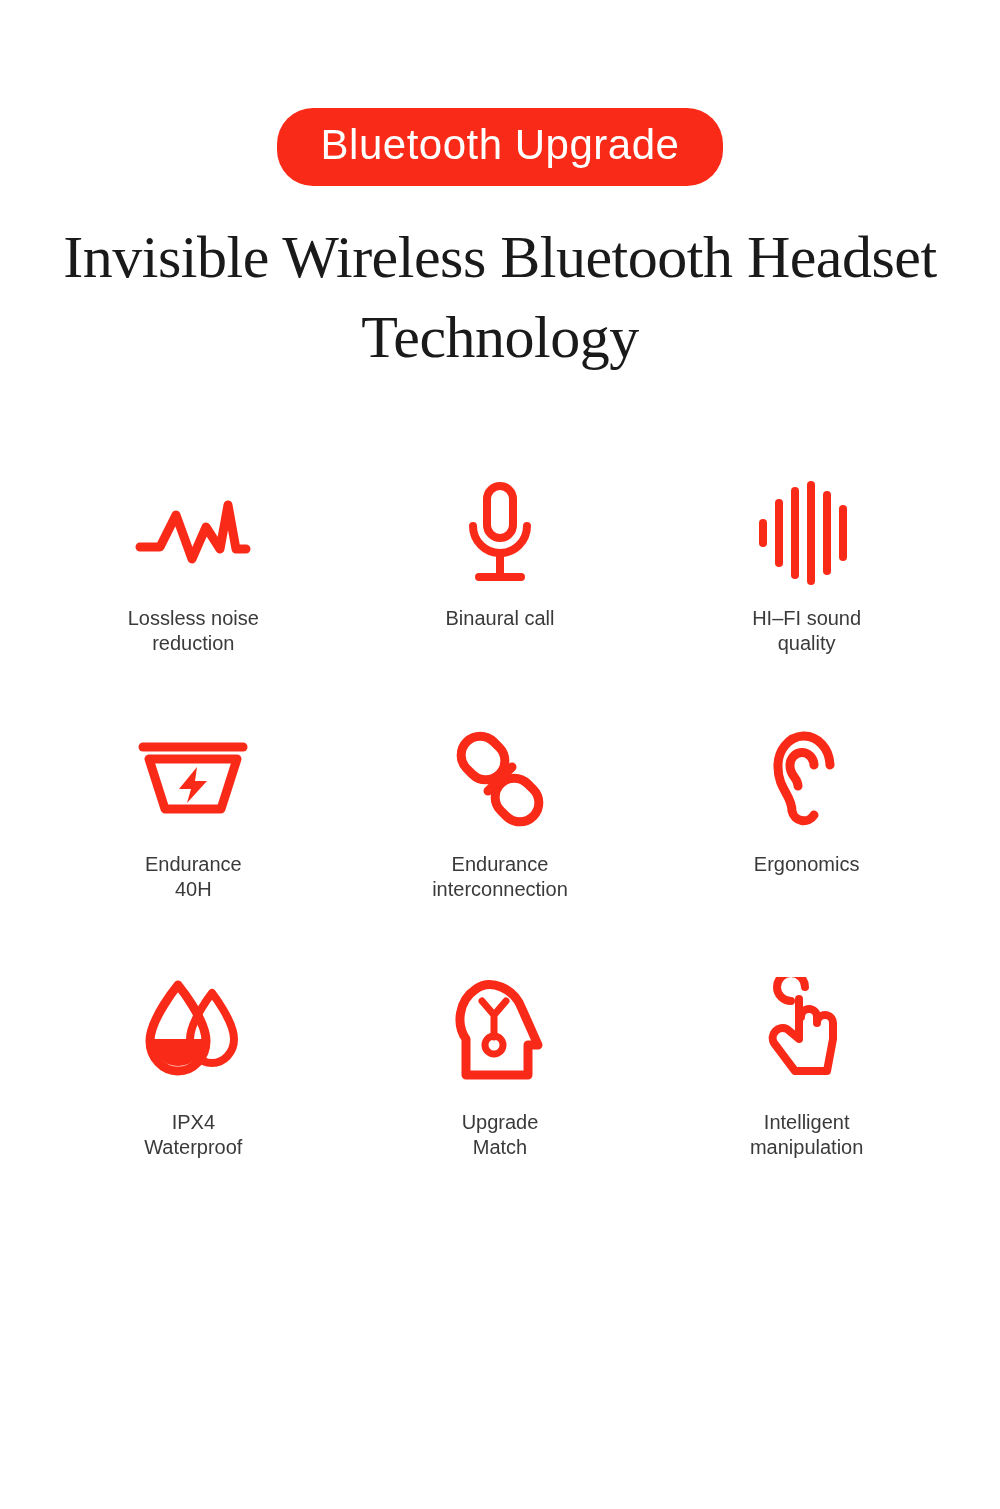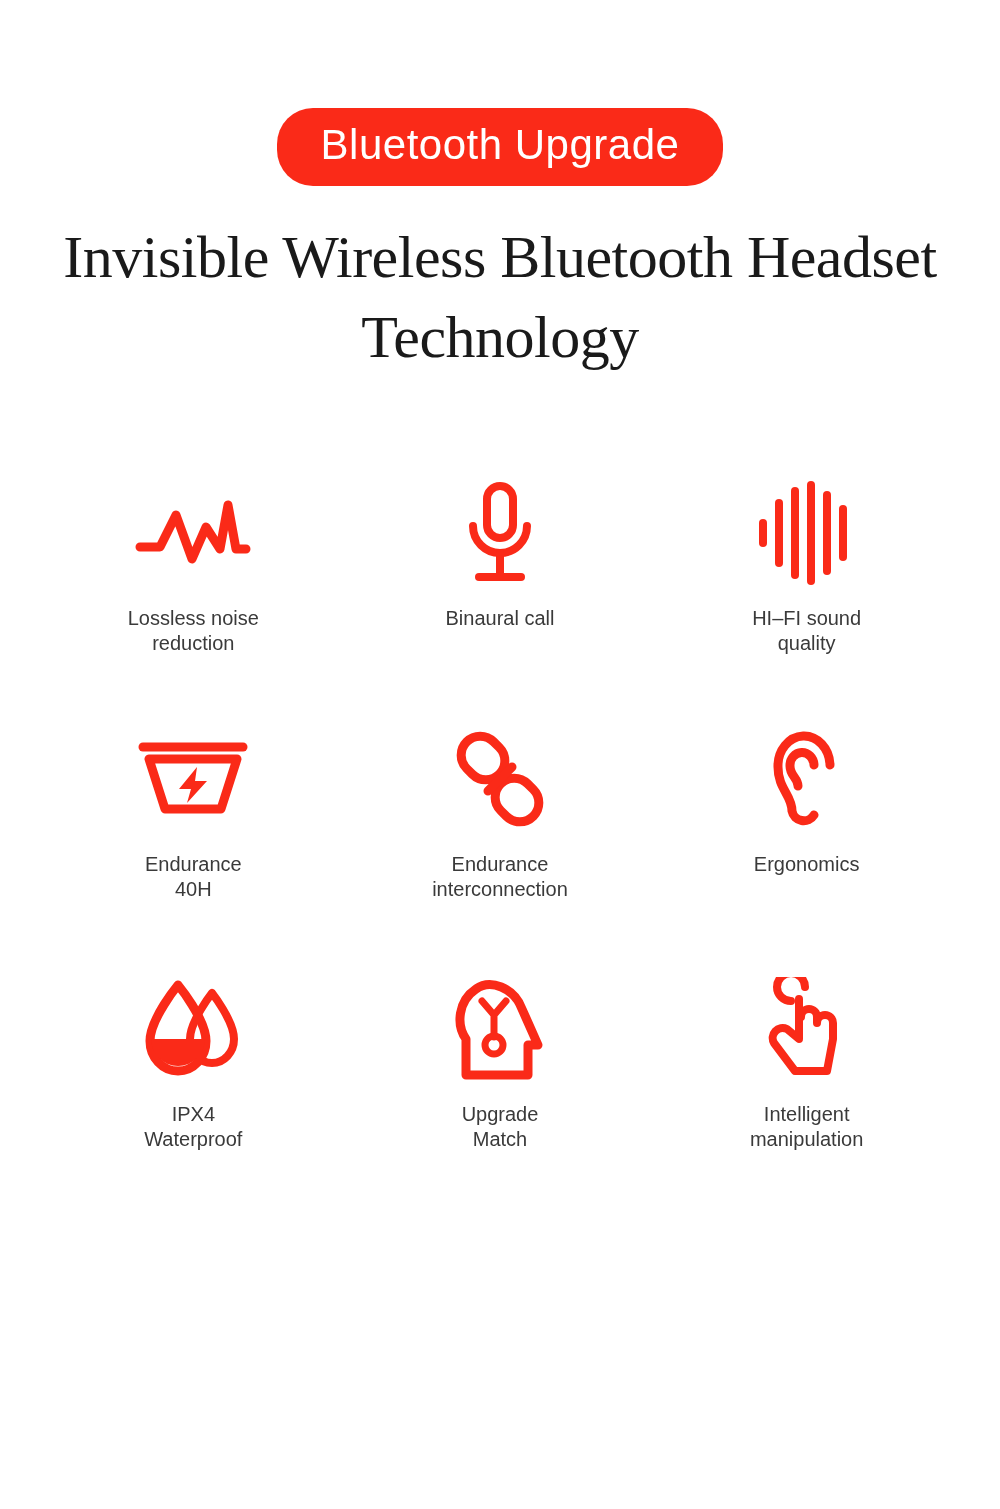--- a/index.html
+++ b/index.html
@@ -76,21 +76,21 @@
     line-height: 1.28;
     color: #3a3a3a;
     white-space: pre-line;
     max-width: 300px;
   }
   
   .r1 .icon-wrap { height: 118px; }
   .r2 .icon-wrap { height: 118px; }
   .r3 .icon-wrap { height: 118px; }
   .r4 .icon-wrap { height: 126px; }
-  .r4 .cell-label { margin-top: 10px; }
+  .r4 .cell-label { margin-top: 18px; }
 </style>
 </head>
 <body>
 
 <div class="page">
 
   <div class="badge-row">
     <div class="badge">Bluetooth Upgrade</div>
   </div>
 

